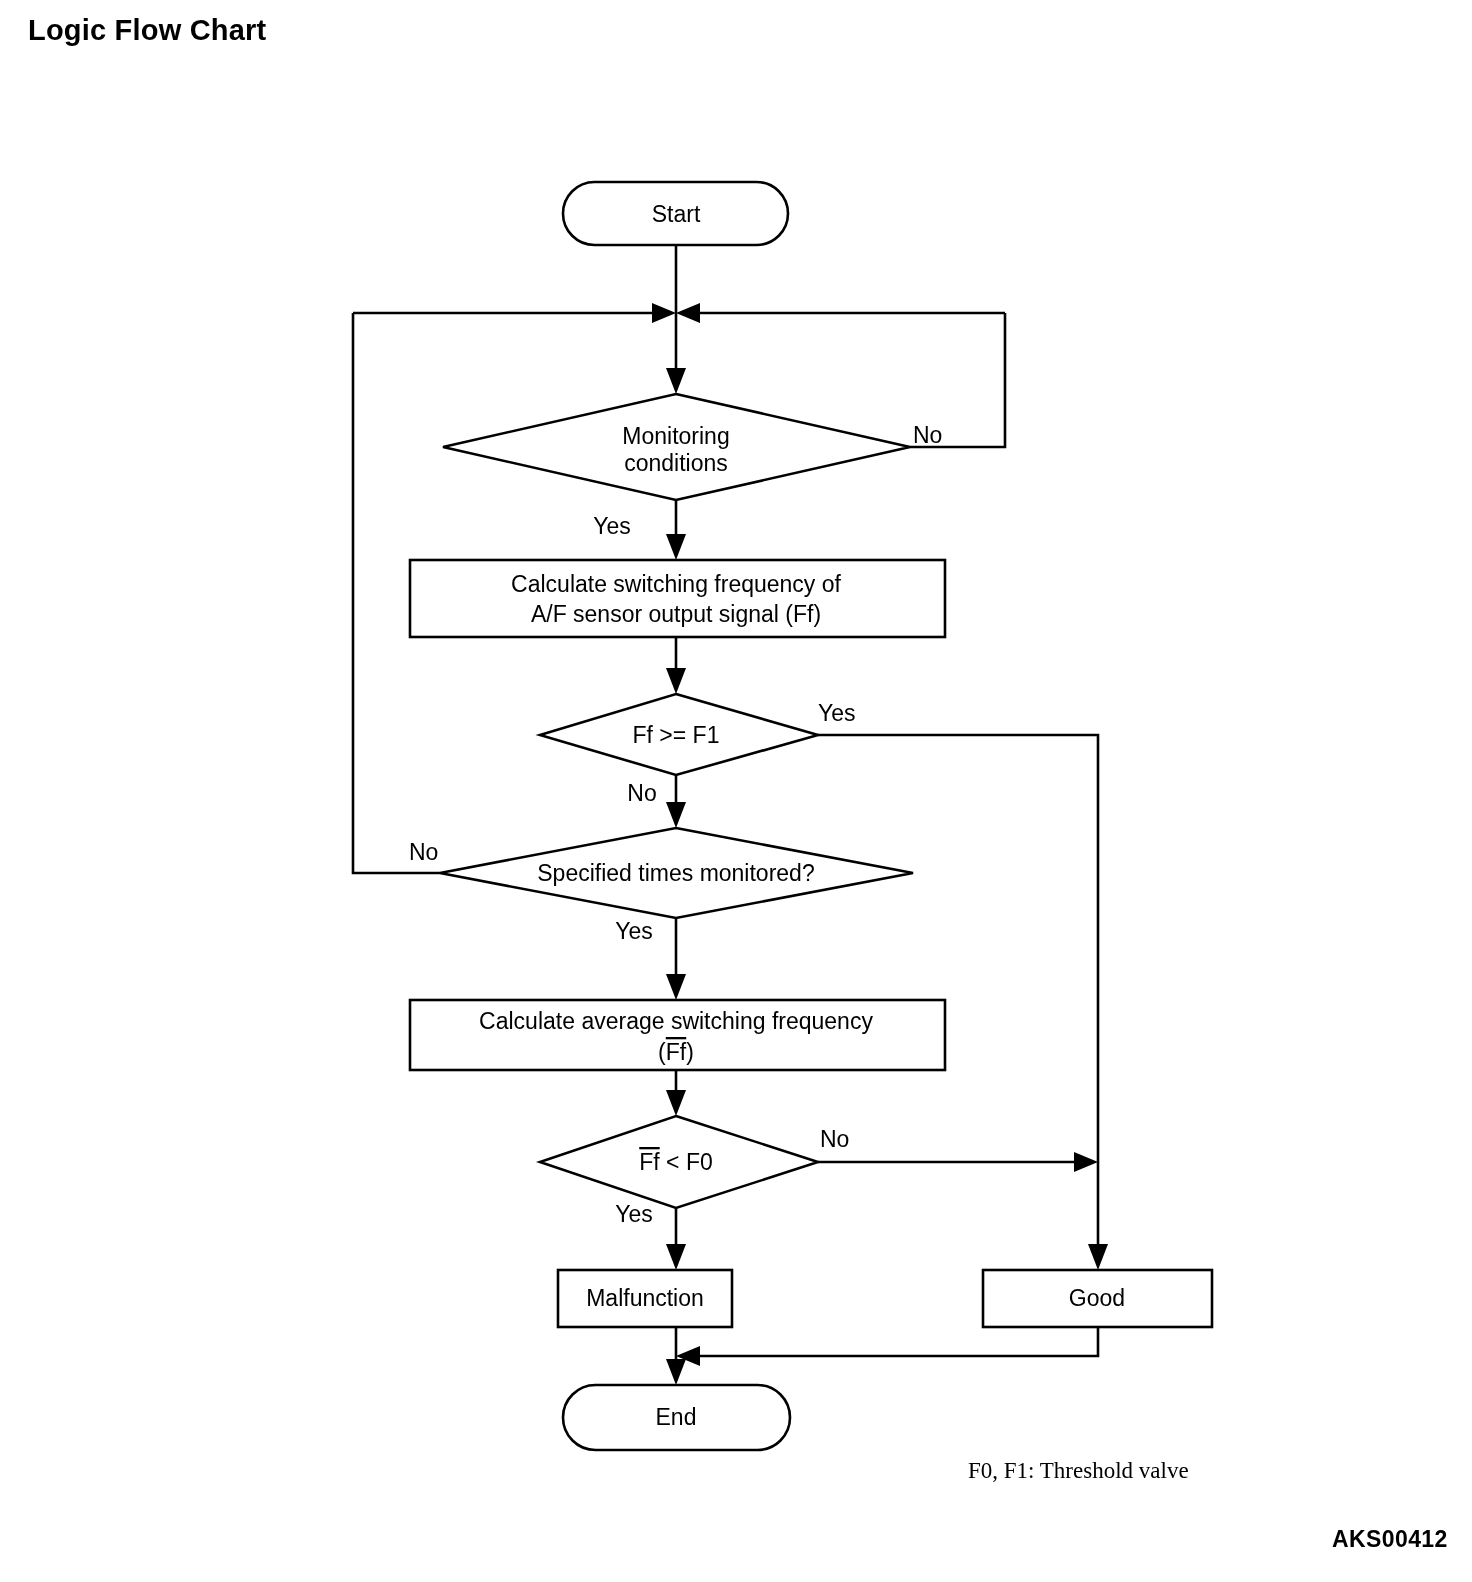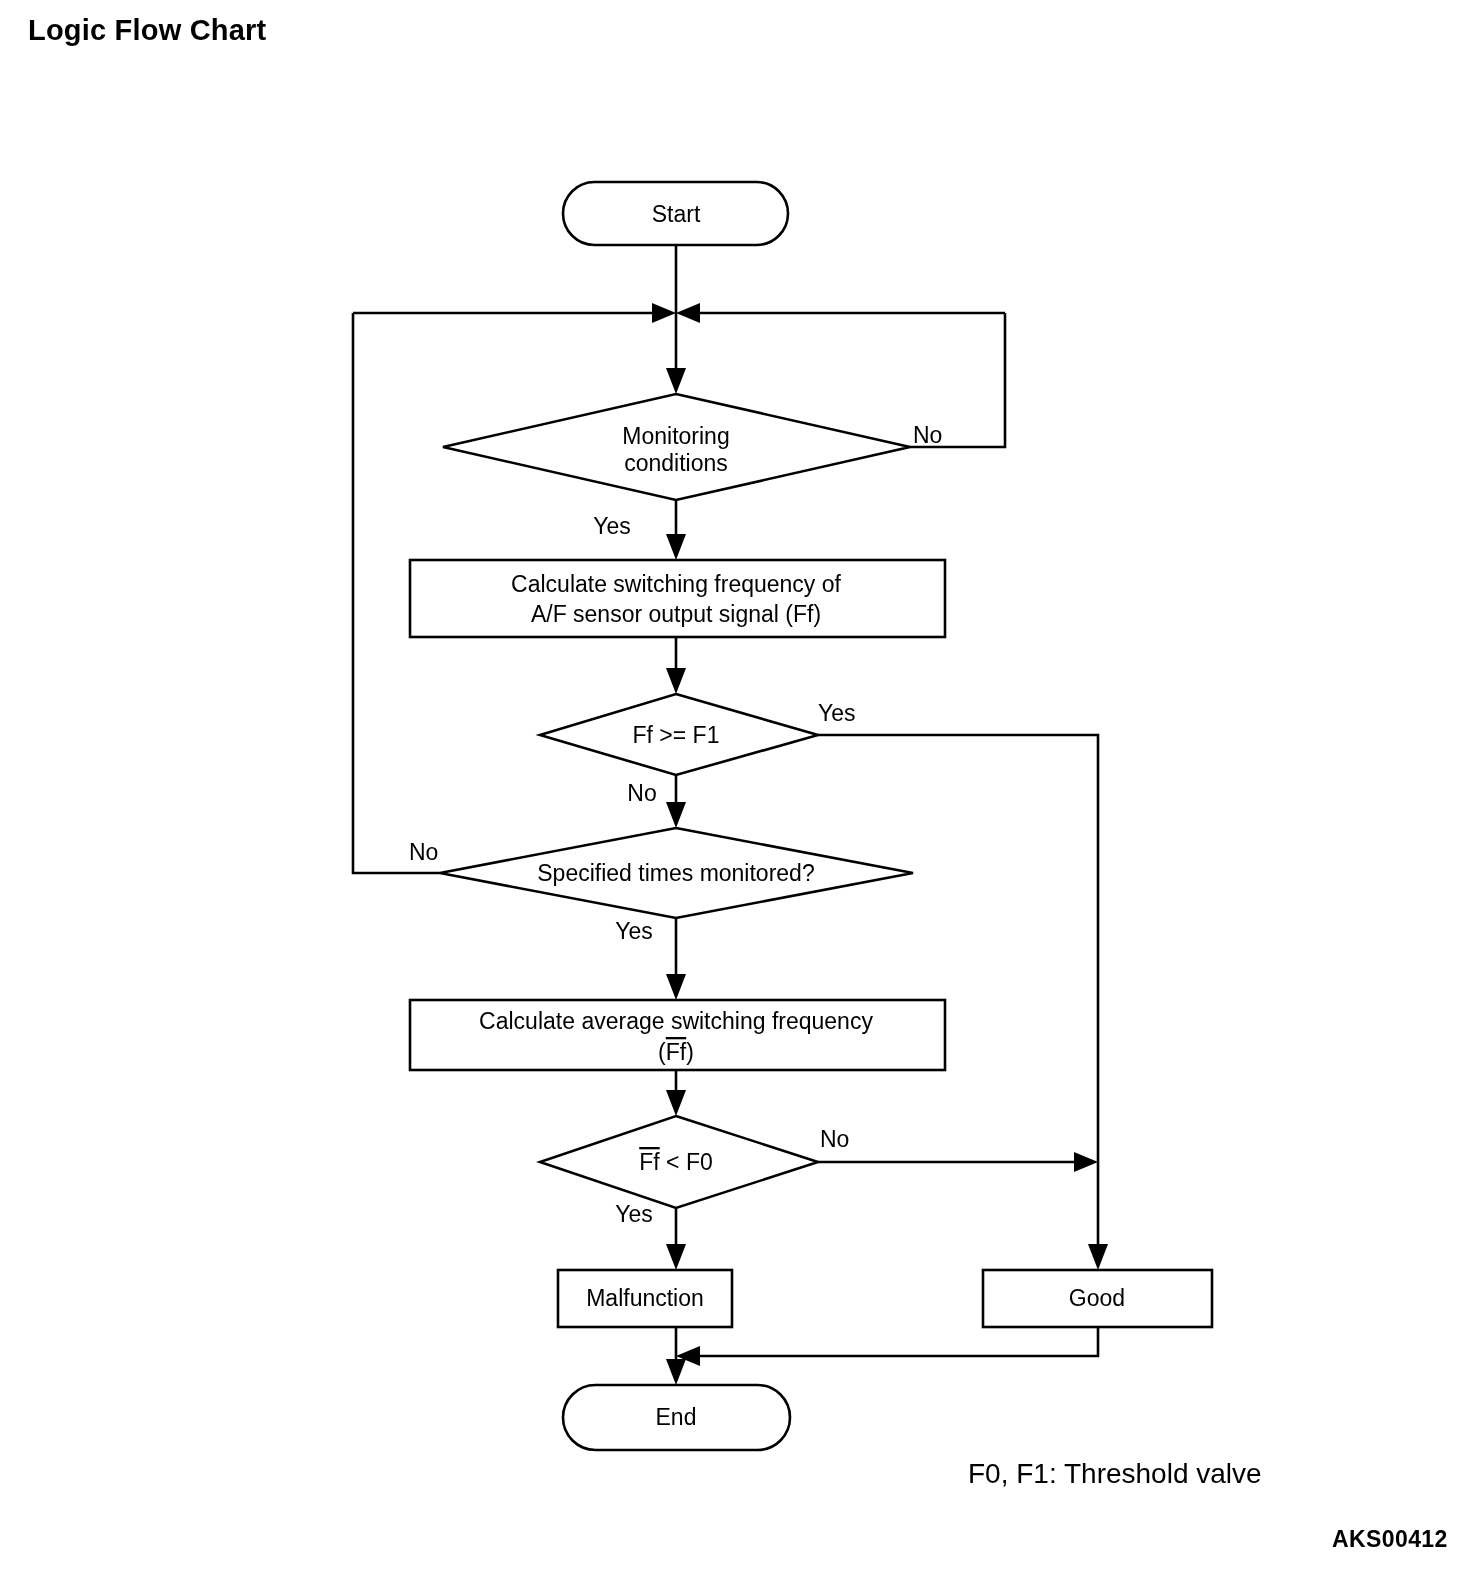--- a/index.html
+++ b/index.html
@@ -55,22 +55,23 @@
     fill: none;
   }
   .arrowfill {
     fill: #000000;
     stroke: none;
   }
   #legend-note {
     position: absolute;
     left: 968px;
     top: 1458px;
-    font-size: 28px;
+    font-size: 23px;
     white-space: nowrap;
+    font-family: Liberation Serif, serif;
   }
   #ref-code {
     position: absolute;
     left: 1332px;
     top: 1526px;
     font-size: 23px;
     font-weight: bold;
     letter-spacing: 0.4px;
     white-space: nowrap;
   }

